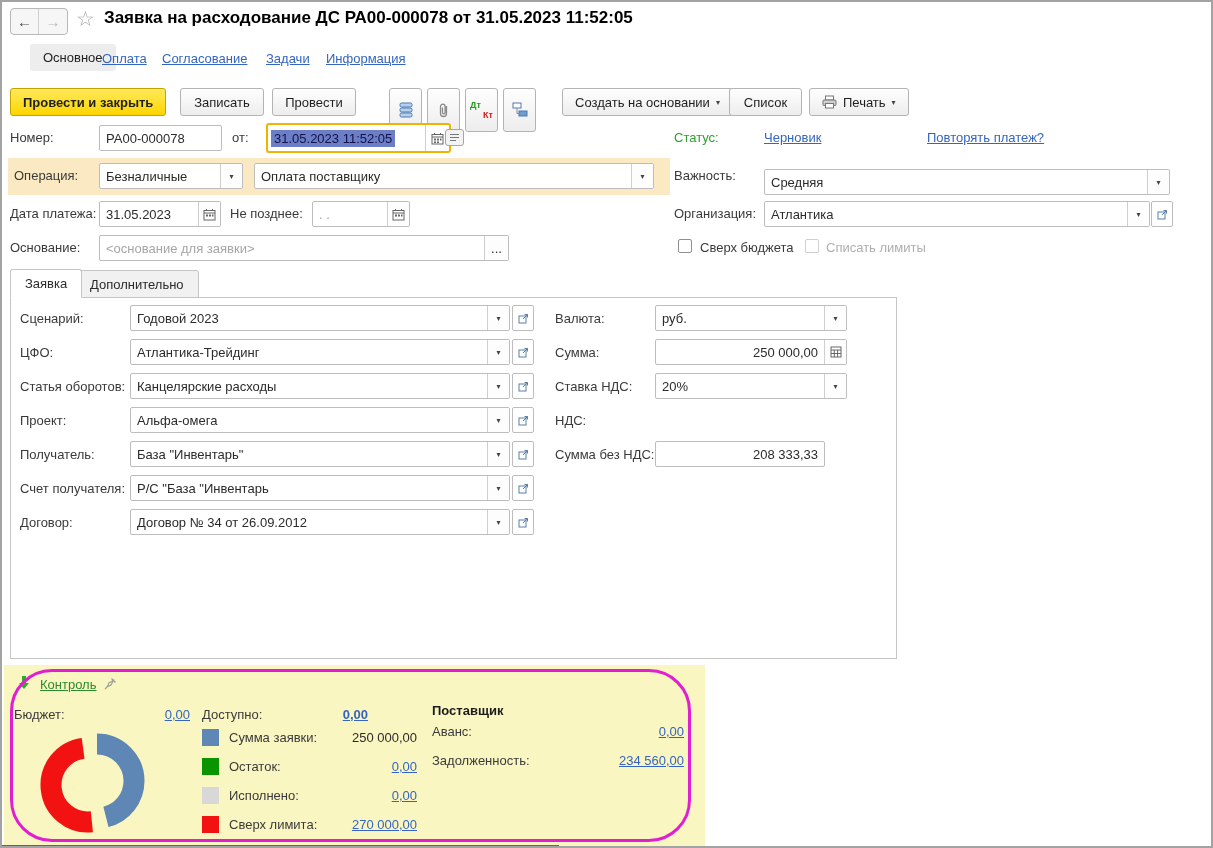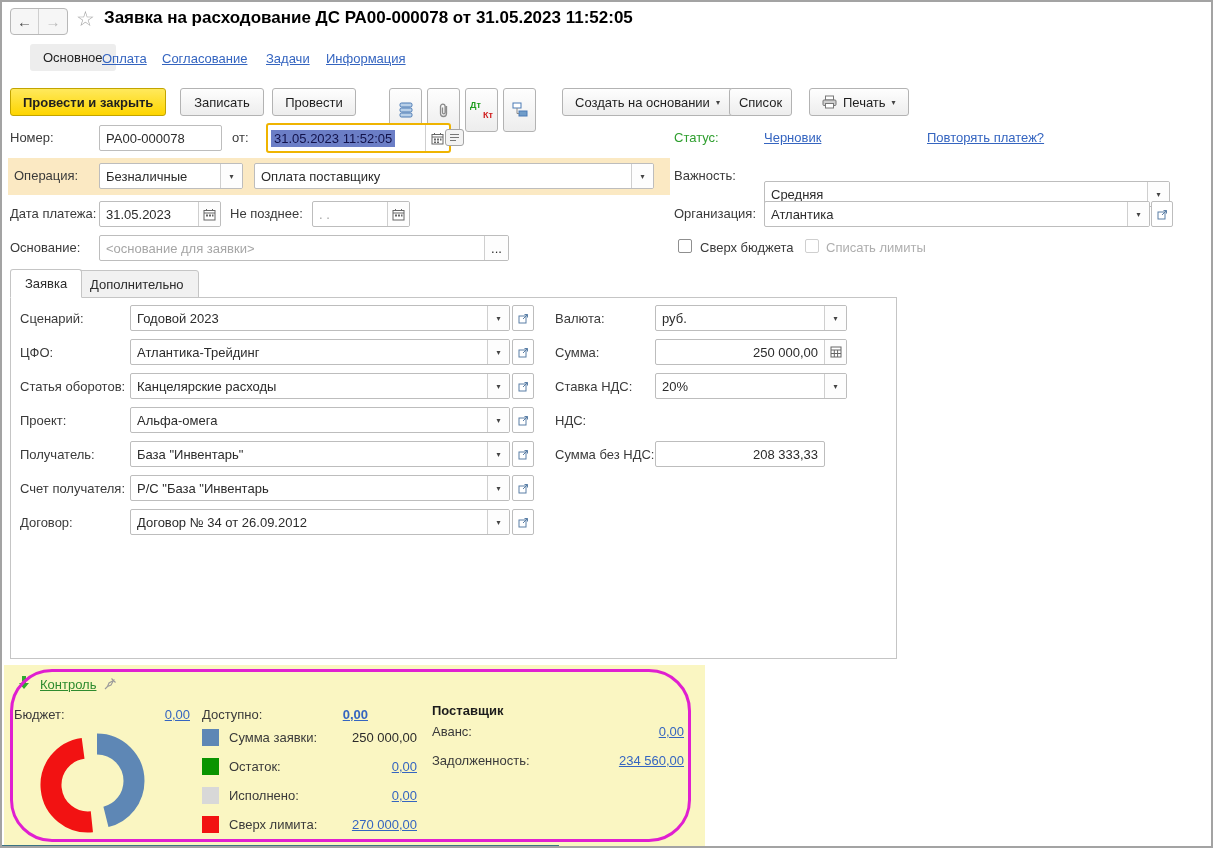--- a/index.html
+++ b/index.html
@@ -124,21 +124,21 @@
       <rect x="1" y="1" width="8" height="5" fill="#ffffff" stroke="#4a7ab5"></rect>
       <rect x="7" y="9" width="8" height="5" fill="#6f9cc9" stroke="#4a7ab5"></rect>
       <path d="M5 6 L5 11.5 L7 11.5" fill="none" stroke="#8a8a8a"></path>
     </svg>
   </div>
 
   <div class="btn" style="left:560px; top:86px;">
     <span>Создать на основании</span>
     <span class="dd-caret">▾</span>
   </div>
-  <div class="btn" style="left:727px; top:86px; width:63px;">
+  <div class="btn" style="left:727px; top:86px; width:73px;">
       <span>Список</span>
     </div>
   <div class="btn" style="left:807px; top:86px;">
     <svg width="15" height="14" viewBox="0 0 15 14">
       <rect x="3.5" y="1" width="8" height="4" fill="#fff" stroke="#777"></rect>
       <rect x="1" y="5" width="13" height="5.5" rx="1" fill="#cfcfcf" stroke="#777"></rect>
       <rect x="3.5" y="8.5" width="8" height="4.5" fill="#fff" stroke="#777"></rect>
     </svg>
     <span>Печать</span>
     <span class="dd-caret">▾</span>
@@ -184,21 +184,21 @@
         <span class="dd-caret">▾</span>
       </span>
   </div>
   <div class="fld" style="left:252px; top:161px; width:400px;">
     <span class="val">Оплата поставщику</span>
     <span class="cell">
         <span class="dd-caret">▾</span>
       </span>
   </div>
   <span class="abs lbl" style="left:672px; top:166px;">Важность:</span>
-  <div class="fld" style="left:762px; top:179px; width:406px;">
+  <div class="fld" style="left:762px; top:167px; width:406px;">
     <span class="val">Средняя</span>
     <span class="cell">
         <span class="dd-caret">▾</span>
       </span>
   </div>
 
   <span class="abs lbl" style="left:8px; top:204px;">Дата платежа:</span>
   <div class="fld" style="left:97px; top:199px; width:122px;">
     <span class="val">31.05.2023</span>
     <span class="cell">

